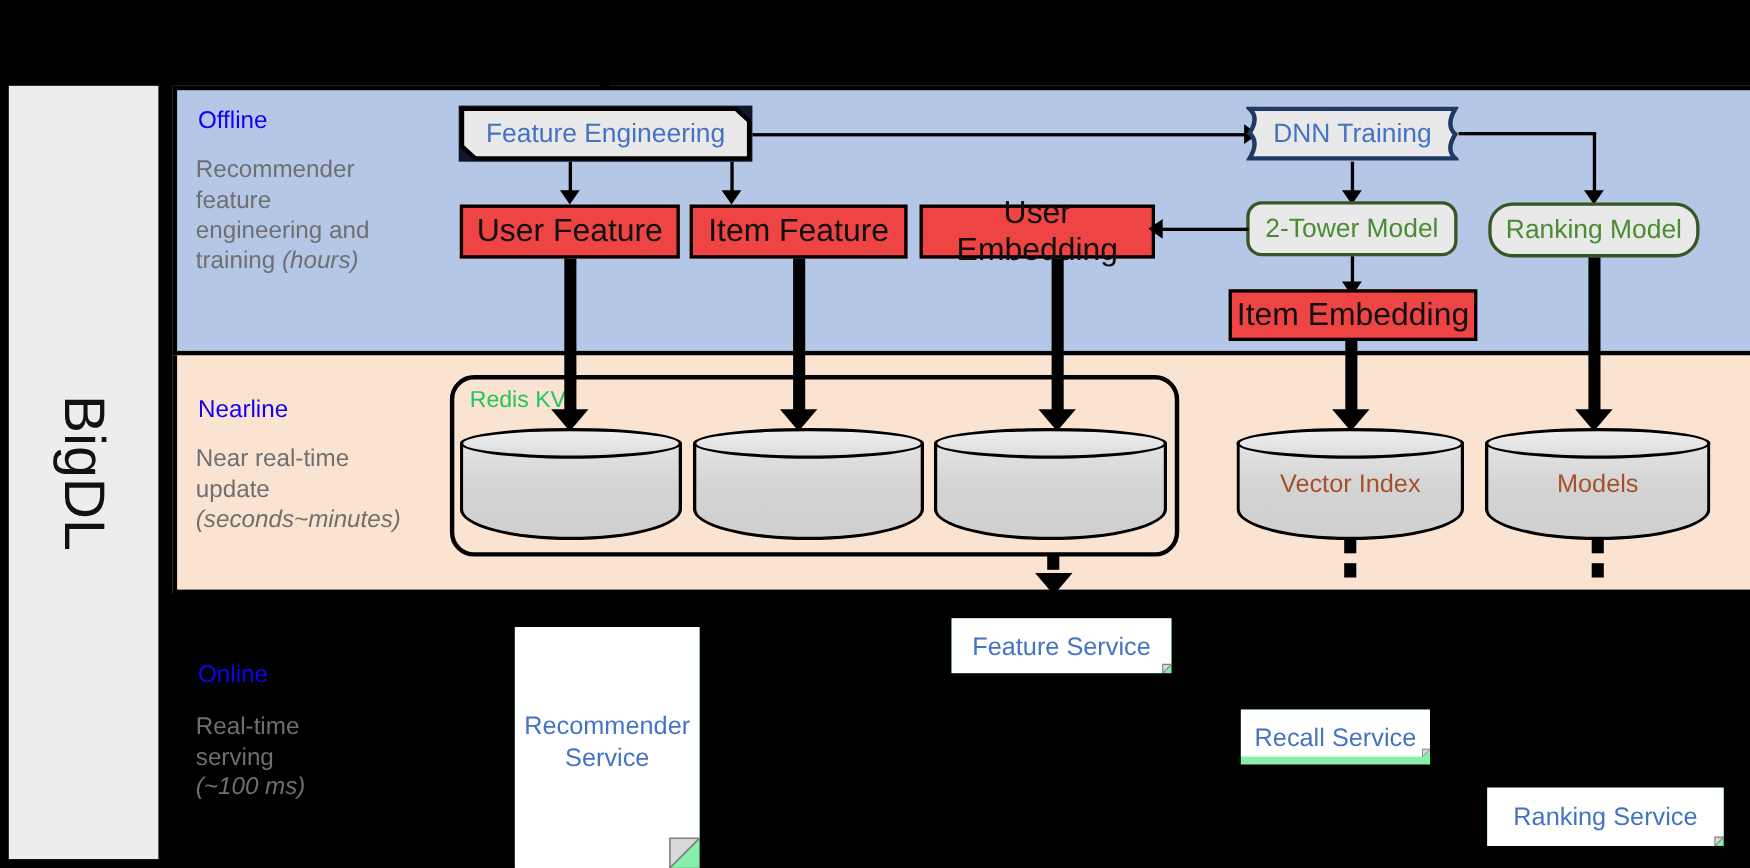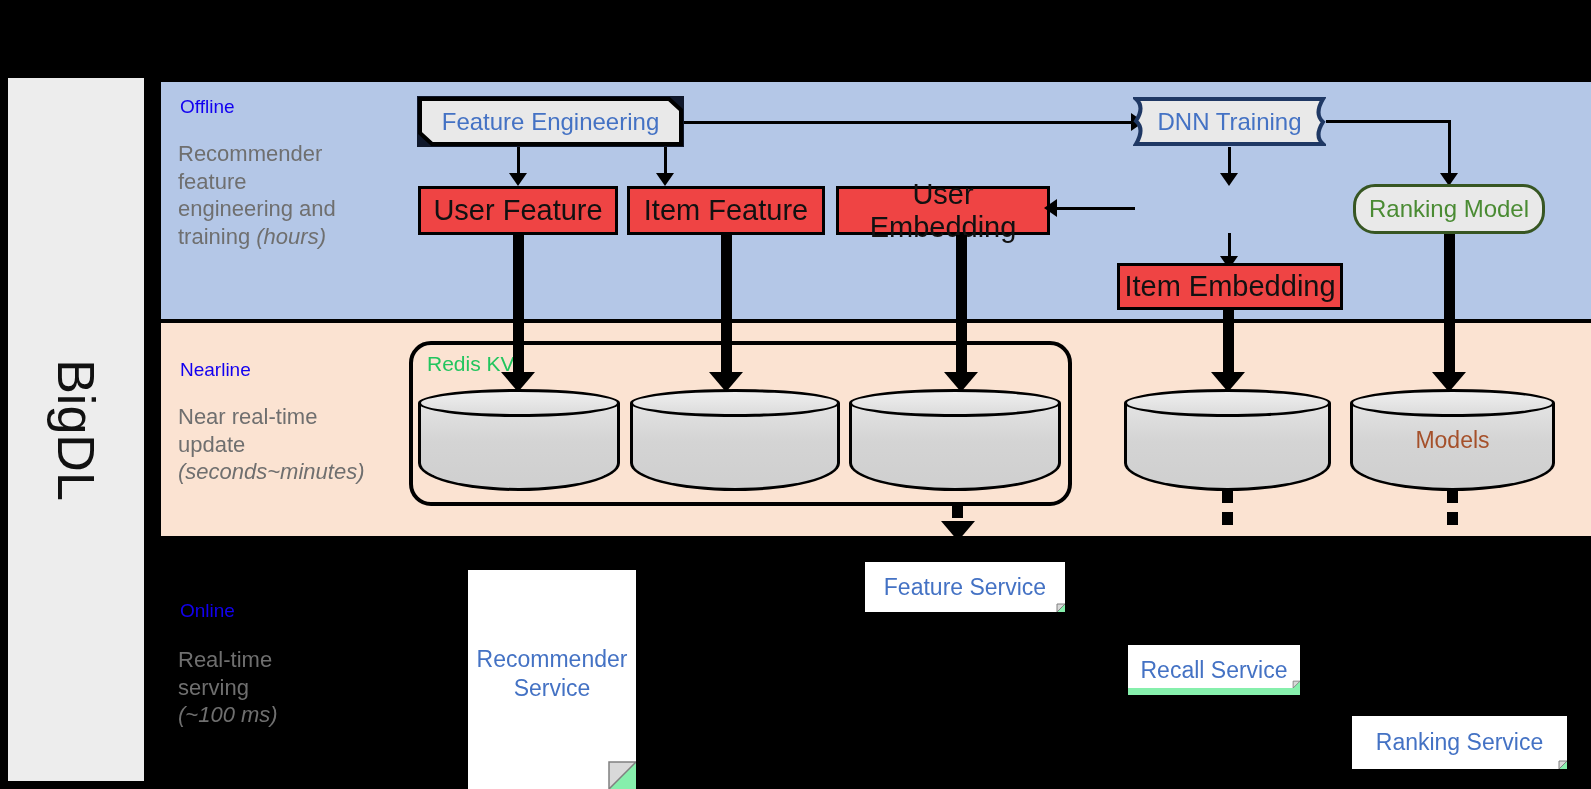--- a/index.html
+++ b/index.html
@@ -14,21 +14,21 @@
       letter-spacing:0px;}
 
   
   .layer{position:absolute;box-sizing:border-box;}
   .layer-offline{left:157px;top:78px;width:1434px;height:245px;background:#b4c7e7;
       border-top:4px solid #000;border-left:4px solid #000;border-bottom:4px solid #000;}
   .layer-nearline{left:157px;top:323px;width:1434px;height:217px;background:#fbe3d2;
       border-left:4px solid #000;border-bottom:4px solid #000;}
   .layer-online{left:157px;top:540px;width:1434px;height:249px;background:#000;}
 
-  .layer-title{position:absolute;font-size:19px;color:#1200f0;font-weight:400;}
+  .layer-title{position:absolute;font-size:22px;color:#1200f0;font-weight:400;}
   .layer-desc{position:absolute;font-size:22px;color:#6f6f6f;line-height:1.25;width:230px;}
   .layer-desc em{font-style:italic;}
 
   
   .node{position:absolute;box-sizing:border-box;display:flex;align-items:center;
         justify-content:center;text-align:center;}
 
   
   .box-grey{background:#ef4444;border:3px solid #000;color:#111;font-size:29px;}
 
@@ -135,20 +135,23 @@
   <div class="node box-grey" style="left:418px;top:186px;width:200px;height:49px;">
     <span>User Feature</span>
   </div>
   <div class="node box-grey" style="left:627px;top:186px;width:198px;height:49px;">
     <span>Item Feature</span>
   </div>
   <div class="node box-grey" style="left:836px;top:186px;width:214px;height:49px;">
     <span>User Embedding</span>
   </div>
 
+  <div class="node box-proc rounded proc-green" style="left:1133px;top:183px;width:192px;height:50px;">
+    <span>2-Tower Model</span>
+  </div>
 
   <div class="ln ln-h" style="left:1053px;top:207px;width:82px;"></div>
   <div class="arrow-left" style="left:1044px;top:199px;"></div>
 
   <div class="node box-proc rounded proc-green" style="left:1353px;top:184px;width:192px;height:50px;border-radius:22px;">
     <span>Ranking Model</span>
   </div>
 
   <div class="ln ln-v" style="left:1228px;top:233px;height:26px;"></div>
   <div class="arrow-down" style="left:1220px;top:256px;"></div>
@@ -190,20 +193,21 @@
   </div>
   <div class="cyl" style="left:849px;top:389px;width:212px;height:102px;">
     <div class="body"></div>
     <div class="top"></div>
     <div class="lbl"></div>
   </div>
 
   <div class="cyl" style="left:1124px;top:389px;width:207px;height:102px;">
     <div class="body"></div>
     <div class="top"></div>
+    <div class="lbl lbl-brown">Vector Index</div>
   </div>
 
   <div class="cyl" style="left:1350px;top:389px;width:205px;height:102px;">
     <div class="body"></div>
     <div class="top"></div>
     <div class="lbl lbl-brown">Models</div>
   </div>
 
   <div class="dash-seg" style="left:1222px;top:490px;"></div>
   <div class="dash-seg" style="left:1222px;top:512px;"></div>

